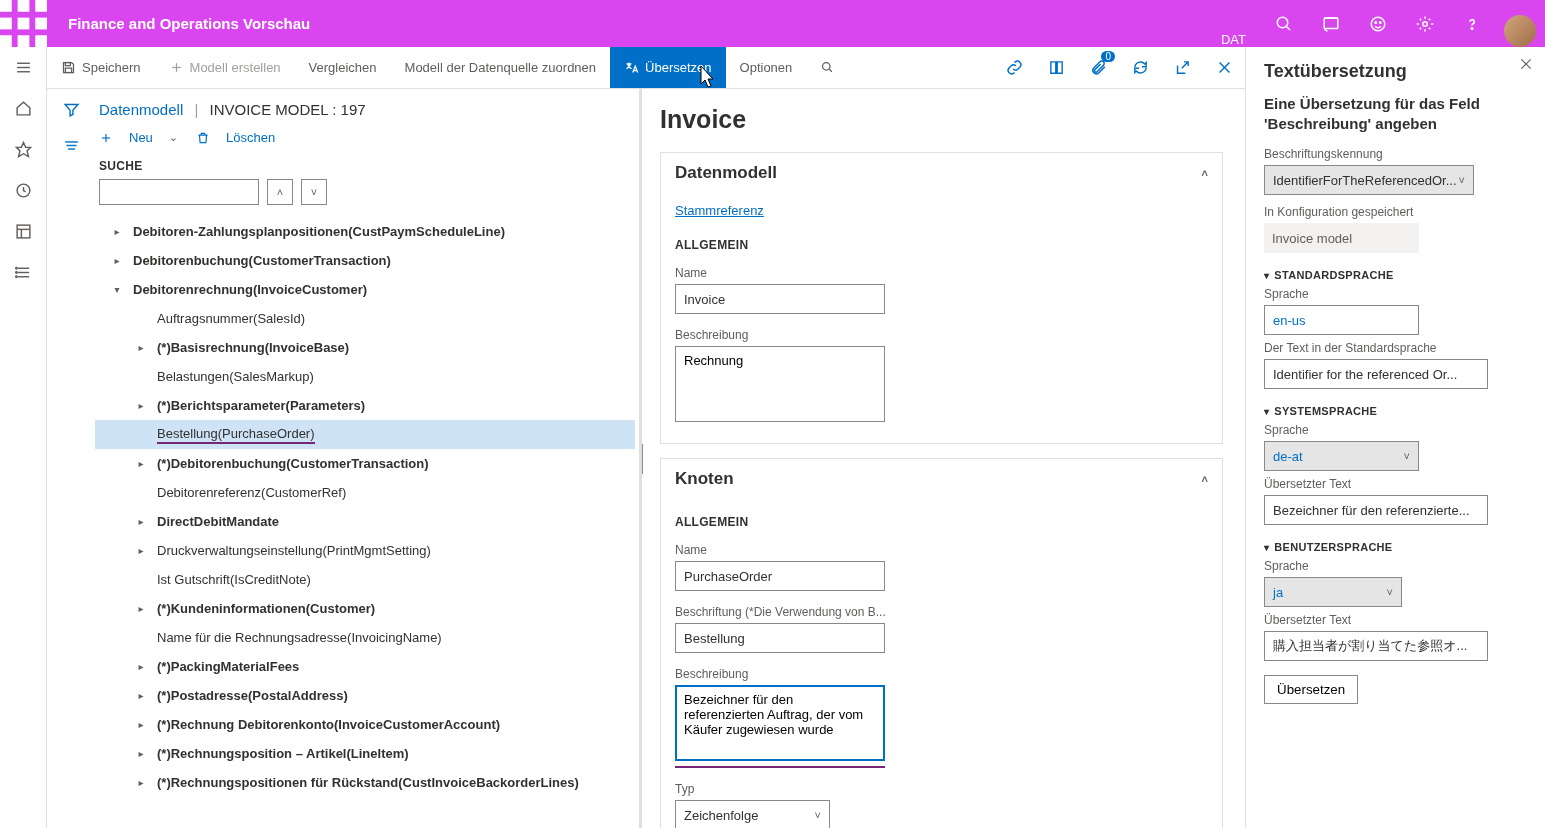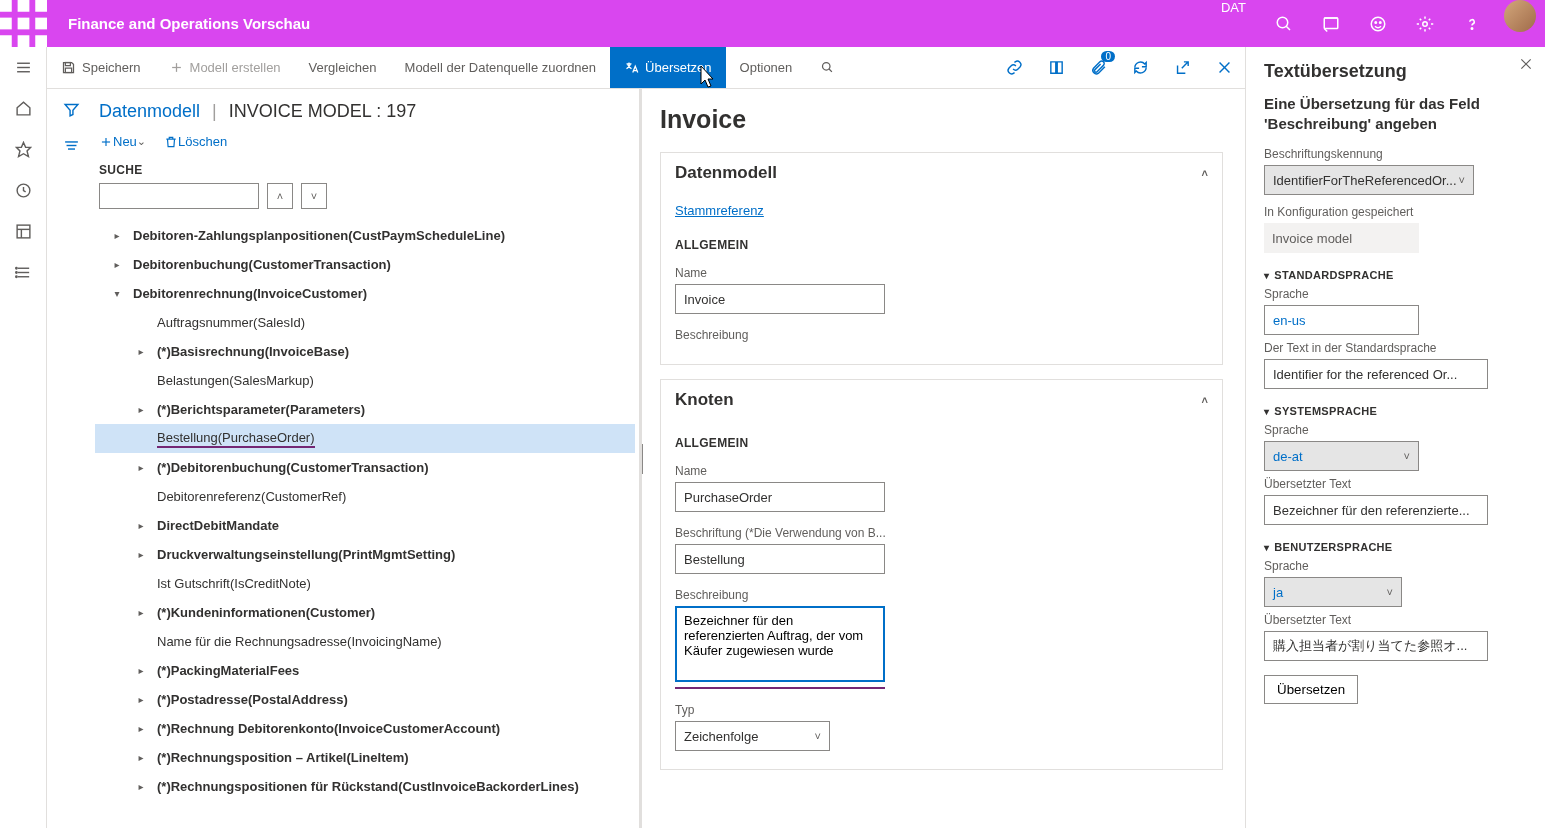--- a/index.html
+++ b/index.html
@@ -1,20 +1,20 @@
 <!DOCTYPE html>
 <html><head>
 <meta charset="utf-8">
 <style>
 * { box-sizing: border-box; margin: 0; padding: 0; }
 body { font-family: "Segoe UI", Arial, sans-serif; font-size: 13px; color: #323130; background: #fff; overflow: hidden; }
 .topbar { background: #d946ef; height: 47px; display: flex; align-items: center; color: #fff; }
 .waffle { width: 47px; height: 47px; display: flex; align-items: center; justify-content: center; cursor: pointer; }
 .app-title { font-size: 15px; font-weight: 600; padding-left: 21px; }
-.top-right { margin-left: auto; display: flex; align-items: flex-start; }
+.top-right { margin-left: auto; display: flex; align-items: flex-end; }
 .top-chip { padding: 0 14px; font-size: 13px; }
 .top-icon { width: 47px; height: 47px; display: flex; align-items: center; justify-content: center; cursor: pointer; }
 .top-icon svg { width: 18px; height: 18px; }
 .avatar { width: 32px; height: 32px; border-radius: 50%; background: linear-gradient(135deg,#d3a77b,#a06b4a); margin: 0 9px; }
 .shell { display: flex; height: calc(100vh - 47px); }
 .leftnav { width: 47px; border-right: 1px solid #e1dfdd; display: flex; flex-direction: column; }
 .leftnav .navbtn { width: 47px; height: 41px; display: flex; align-items: center; justify-content: center; cursor: pointer; color: #605e5c; }
 .leftnav .navbtn svg { width: 17px; height: 17px; }
 .main { flex: 1; display: flex; flex-direction: column; min-width: 0; }
 .cmdbar { height: 42px; display: flex; align-items: stretch; border-bottom: 1px solid #e1dfdd; }
@@ -22,25 +22,25 @@
 .cmd.primary { background: #006fc8; color: #fff; }
 .cmd svg { width: 15px; height: 15px; }
 .cmd-right { margin-left: auto; display: flex; align-items: center; }
 .cmd-right .ico { width: 42px; height: 42px; display: flex; align-items: center; justify-content: center; cursor: pointer; color: #006fc8; }
 .cmd-right .ico svg { width: 17px; height: 17px; }
 .badge { position: absolute; top: 4px; right: 4px; background: #006fc8; color:#fff; font-size:10px; border-radius: 8px; padding: 0 4px; }
 .content { flex: 1; display: flex; min-height: 0; }
 .funnel { width: 48px; display: flex; flex-direction: column; align-items: center; gap: 16px; padding-top: 12px; }
 .funnel svg { width: 17px; height: 17px; color: #006fc8; }
 .tree-pane { width: 547px; display: flex; flex-direction: column; border-right: 3px solid #e1dfdd; }
-.breadcrumb { padding: 12px 4px 8px 4px; font-size: 18px; }
+.breadcrumb { padding: 12px 4px 8px 4px; font-size: 15px; }
 .breadcrumb a { color: #006fc8; text-decoration: none; }
 .breadcrumb .sep { color: #a19f9d; padding: 0 7px; }
 .tree-tools { display: flex; align-items: center; gap: 18px; padding: 4px 4px 14px 4px; color: #006fc8; }
-.tree-tools .tbtn { display: flex; align-items: center; gap: 0; cursor: pointer; }
+.tree-tools .tbtn { display: flex; align-items: center; gap: 16px; cursor: pointer; }
 .tree-tools svg { width: 14px; height: 14px; }
 .search-label { font-size: 12px; font-weight: 600; color: #323130; padding: 0 4px 6px 4px; letter-spacing: .3px; }
 .search-row { display: flex; gap: 8px; padding: 0 4px 12px 4px; }
 .search-row input { width: 160px; height: 26px; border: 1px solid #8a8886; padding: 0 6px; }
 .sqbtn { width: 26px; height: 26px; border: 1px solid #8a8886; background: #fff; display: flex; align-items: center; justify-content: center; cursor: pointer; }
 .tree { flex: 1; overflow-y: auto; font-size: 13px; padding-right: 4px; }
 .tree::-webkit-scrollbar { width: 10px; }
 .tree::-webkit-scrollbar-thumb { background: #c8c6c4; }
 .node { display: flex; align-items: center; height: 29px; cursor: pointer; color: #323130; }
 .node .caret { width: 16px; display: flex; justify-content: center; color: #605e5c; font-size: 10px; }
@@ -341,21 +341,21 @@
             <div class="node" style="padding-left: 38px;">
               <span class="caret"></span>
               <span class="lbl" style="margin-left: 8px;">Debitorenreferenz(CustomerRef)</span>
             </div>
             <div class="node" style="padding-left: 38px;">
               <span class="caret">▸</span>
               <span class="lbl" style="margin-left: 8px; font-weight: 600;">DirectDebitMandate</span>
             </div>
             <div class="node" style="padding-left: 38px;">
               <span class="caret">▸</span>
-              <span class="lbl" style="margin-left: 8px; font-weight: 700;">Druckverwaltungseinstellung(PrintMgmtSetting)</span>
+              <span class="lbl" style="margin-left: 8px; font-weight: 400;">Druckverwaltungseinstellung(PrintMgmtSetting)</span>
             </div>
             <div class="node" style="padding-left: 38px;">
               <span class="caret"></span>
               <span class="lbl" style="margin-left: 8px;">Ist Gutschrift(IsCreditNote)</span>
             </div>
             <div class="node" style="padding-left: 38px;">
               <span class="caret">▸</span>
               <span class="lbl" style="margin-left: 8px; font-weight: 600;">(*)Kundeninformationen(Customer)</span>
             </div>
             <div class="node" style="padding-left: 38px;">
@@ -393,20 +393,21 @@
           <div class="sec-head">
             <span>Datenmodell</span>
             <span class="chev">˄</span>
           </div>
           <div class="sec-body">
             <a href="#" class="link">Stammreferenz</a>
             <div class="group-label">ALLGEMEIN</div>
             <div class="fld-label">Name</div>
             <div class="fld-input">Invoice</div>
             <div class="fld-label" style="margin-top:10px">Beschreibung</div>
+            <textarea class="fld-ta" style="">Rechnung</textarea>
           </div>
         </div>
 
         <div class="section">
           <div class="sec-head">
             <span>Knoten</span>
             <span class="chev">˄</span>
           </div>
           <div class="sec-body">
             <div class="group-label">ALLGEMEIN</div>

